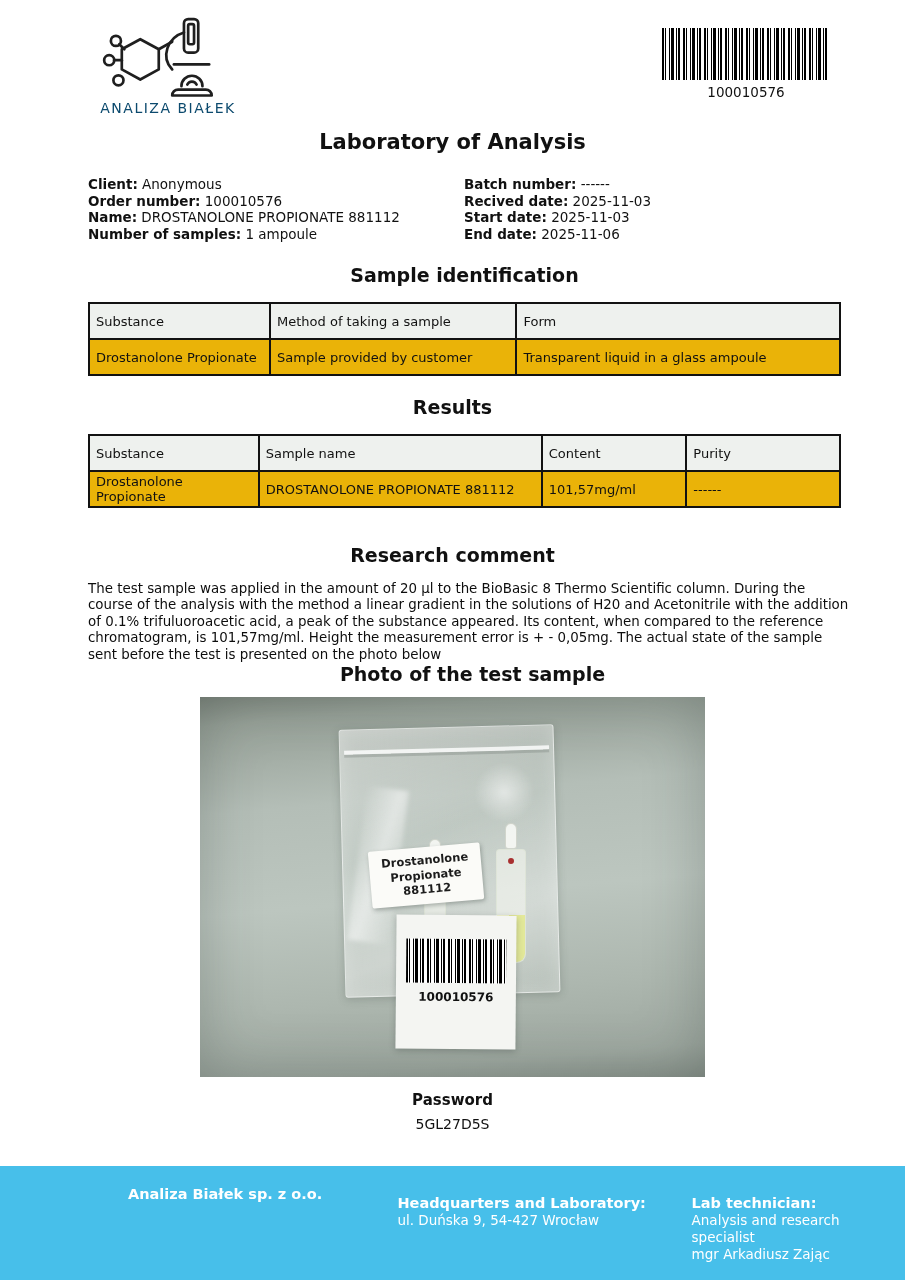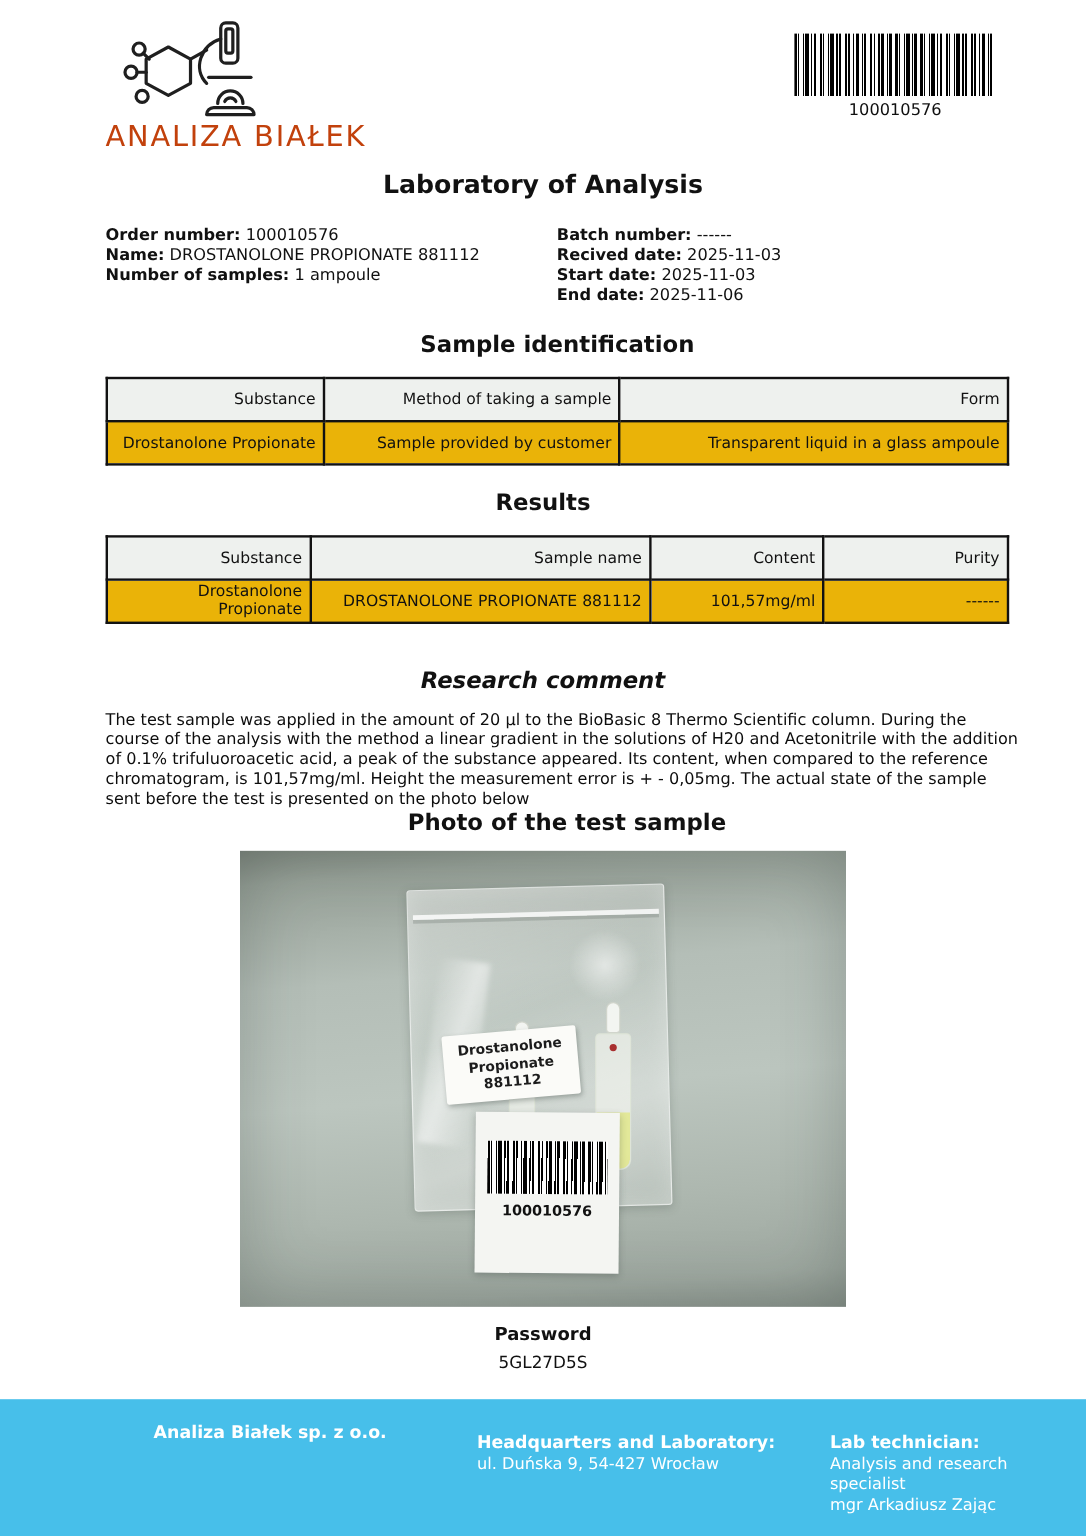--- a/index.html
+++ b/index.html
@@ -8,21 +8,21 @@
     background:#ffffff;
     font-family:"DejaVu Sans","Liberation Sans",sans-serif;
     color:#111;
     position:relative;
     overflow:hidden;
   }
   
   .header { display:flex; justify-content:space-between; padding:14px 75px 0 88px; }
   .logo-block { width:160px; text-align:center; }
   .logo-block svg { display:block; margin:0 auto; }
-  .logo-text { font-size:24px; letter-spacing:1.5px; color:#c2410c; white-space:nowrap; margin-top:2px; }
+  .logo-text { font-size:14px; letter-spacing:1.5px; color:#0c4a6e; white-space:nowrap; margin-top:2px; }
   .barcode-block { width:168px; text-align:center; margin-top:14px; }
   .barcode {
     height:52px; width:100%;
     background-color:#fff;
     background-image:repeating-linear-gradient(to right,
       #000 0,#000 2px,#fff 2px,#fff 3px,
       #000 3px,#000 4px,#fff 4px,#fff 7px,
       #000 7px,#000 8px,#fff 8px,#fff 9px,
       #000 9px,#000 12px,#fff 12px,#fff 14px,
       #000 14px,#000 15px,#fff 15px,#fff 16px,
@@ -31,25 +31,25 @@
   .barcode-num { font-size:13.5px; margin-top:4px; color:#101010; }
   
   .doc-title { text-align:center; font-size:21px; font-weight:700; margin-top:14px; }
   .info { display:flex; margin:22px 0 0 88px; font-size:13.5px; line-height:16.5px; }
   .info-col1 { width:376px; }
   .info-line b { font-weight:700; }
   
   .section-h { text-align:center; font-size:19px; font-weight:700; }
   .h-sample { margin-top:22px;padding-left:24px; }
   .h-results { margin-top:20px; }
-  .h-comment { margin-top:36px;font-style:italic; }
+  .h-comment { margin-top:36px; }
   .h-photo { margin-top:0px;margin-left:40px; }
   
   table { border-collapse:collapse; table-layout:fixed; width:753px; margin:16px 0 0 88px; font-size:13px; }
-  th,td { border:2px solid #121212; text-align:right; height:36px; padding:0 6px; overflow:hidden; }
+  th,td { border:2px solid #121212; text-align:left; height:36px; padding:0 6px; overflow:hidden; }
   th { background:#eef1ee; font-weight:400; }
   td { background:#eab308; }
   .tbl-1 th:nth-child(1){width:169px} .tbl-1 th:nth-child(2){width:230px} .tbl-1 th:nth-child(3){width:302px}
   .tbl-2 th:nth-child(1){width:169px} .tbl-2 th:nth-child(2){width:282px} .tbl-2 th:nth-child(3){width:144px} .tbl-2 th:nth-child(4){width:153px}
   
   .comment { margin:15px 52px 0 88px; width:766px; font-size:13.4px; line-height:16.4px; color:#0d0d0d; }
   
   .photo {
     width:505px; height:380px; margin:12px auto 0; position:relative; overflow:hidden;
     background:linear-gradient(175deg,#828b82 0%,#98a299 7%,#b4beb7 28%,#bcc6bf 52%,#adb7af 75%,#9fa9a1 92%,#8d978f 100%);
@@ -136,20 +136,21 @@
   <div class="barcode-block">
     <div class="barcode"></div>
     <div class="barcode-num">100010576</div>
   </div>
 </div>
 
 <div class="doc-title">Laboratory of Analysis</div>
 
 <div class="info">
   <div class="info-col1">
+      <div class="info-line"><b>Client:</b> Anonymous</div>
       <div class="info-line"><b>Order number:</b> 100010576</div>
       <div class="info-line"><b>Name:</b> DROSTANOLONE PROPIONATE 881112</div>
       <div class="info-line"><b>Number of samples:</b> 1 ampoule</div>
     </div>
   <div class="info-col2">
       <div class="info-line"><b>Batch number:</b> ------</div>
       <div class="info-line"><b>Recived date:</b> 2025-11-03</div>
       <div class="info-line"><b>Start date:</b> 2025-11-03</div>
       <div class="info-line"><b>End date:</b> 2025-11-06</div>
     </div>

